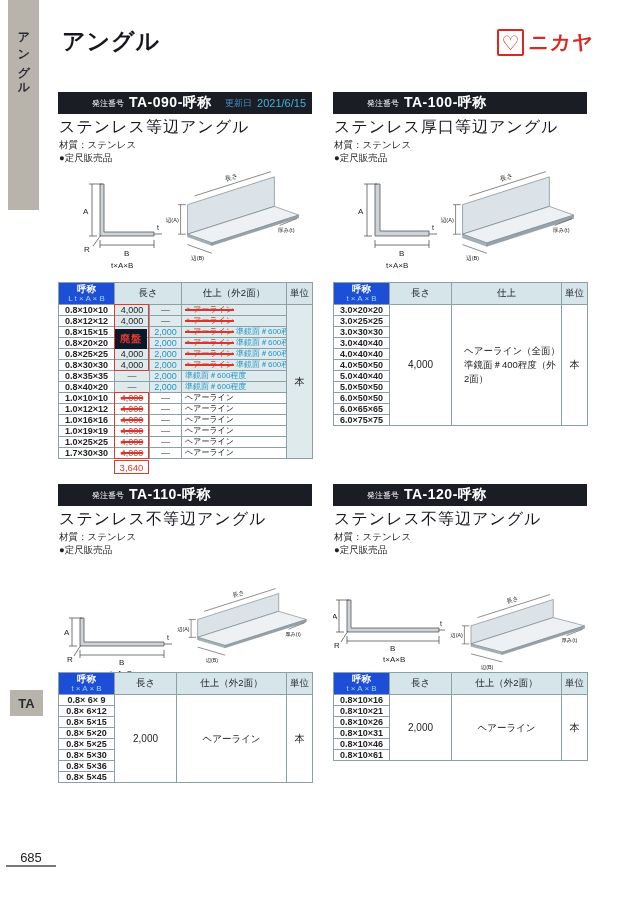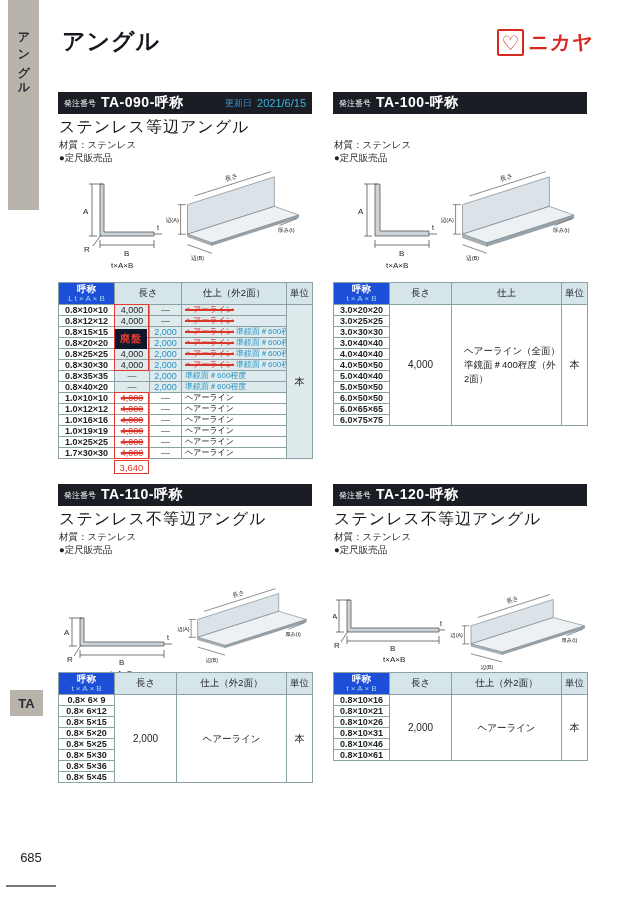--- a/index.html
+++ b/index.html
@@ -29,29 +29,29 @@
     color:#d7291f; font-size:20px; line-height:1; background:#fff;
   }
   .brand-text { color:#d7291f; font-size:20px; font-weight:bold; transform:skewX(-6deg); letter-spacing:1px; }
   .index-tab {
     position:absolute; left:10px; top:690px; width:33px; height:26px;
     background:#b8b3ab; color:#2b2b33; font-size:13px; font-weight:bold;
     display:flex; align-items:center; justify-content:center;
   }
   .page-num {
     position:absolute; left:6px; top:850px; width:50px; text-align:center;
-    font-size:13px; color:#222; padding-bottom:20px; border-bottom:2px solid #777;
+    font-size:13px; color:#222; padding-bottom:0; border-bottom:2px solid #777;
   }
   
   .sec { position:absolute; width:254px; }
   .sec-head {
     position:absolute; left:0; top:0; width:254px; height:22px;
     background:#1a1d24; color:#fff; display:flex; align-items:center; padding:0 6px;
   }
-  .ord { font-size:8px; margin-right:5px; white-space:nowrap; }
+  .ord { font-size:8px; margin-right:5px; white-space:nowrap;margin-left:28px; }
   .code { font-size:14px; font-weight:bold; letter-spacing:.5px; white-space:nowrap; }
   .upd-label { margin-left:auto; font-size:9px; color:#3e93c5; }
   .upd-date { font-size:11px; color:#41b1e0; margin-left:5px; }
   .sec-title { position:absolute; left:1px; top:25px; font-size:16px; color:#17171f; letter-spacing:1px; white-space:nowrap;text-align:center; }
   .sec-line  { position:absolute; left:1px; top:47px; font-size:9.5px; color:#222; }
   .sec-line2 { position:absolute; left:1px; top:60px; font-size:9.5px; color:#222; }
   .diagrams { position:absolute; left:0; top:72px; width:254px; height:112px; }
   .diagrams svg { position:absolute; }
   .fin-note { position:absolute; left:1px; top:162px; font-size:10px; line-height:13px; white-space:nowrap; }
   .fin-note .indent { margin-left:31px; }
@@ -273,20 +273,21 @@
     <div class="haiban">廃盤</div>
     <div class="replace">3,640</div>
   </div>
 </section>
 
 <section class="sec" style="left:333px;top:92px;height:340px">
   <div class="sec-head">
     <span class="ord">発注番号</span>
     <span class="code">TA-100-呼称</span>
   </div>
+  <div class="sec-title">ステンレス厚口等辺アングル</div>
   <div class="sec-line">材質：ステンレス</div>
   <div class="sec-line2">●定尺販売品</div>
 
   <div class="diagrams">
     <svg style="left:10px;top:8px" width="96" height="100" viewBox="0 0 96 100">
       <polygon class="shape" points="32,12 37,12 37,59 86,59 86,64 32,64"></polygon>
       <line class="dimline" x1="24" y1="12" x2="24" y2="64"></line>
         <line class="dimline" x1="21" y1="12" x2="34" y2="12"></line>
         <line class="dimline" x1="21" y1="64" x2="29" y2="64"></line>
       <text x="15" y="42" font-size="8">A</text>

